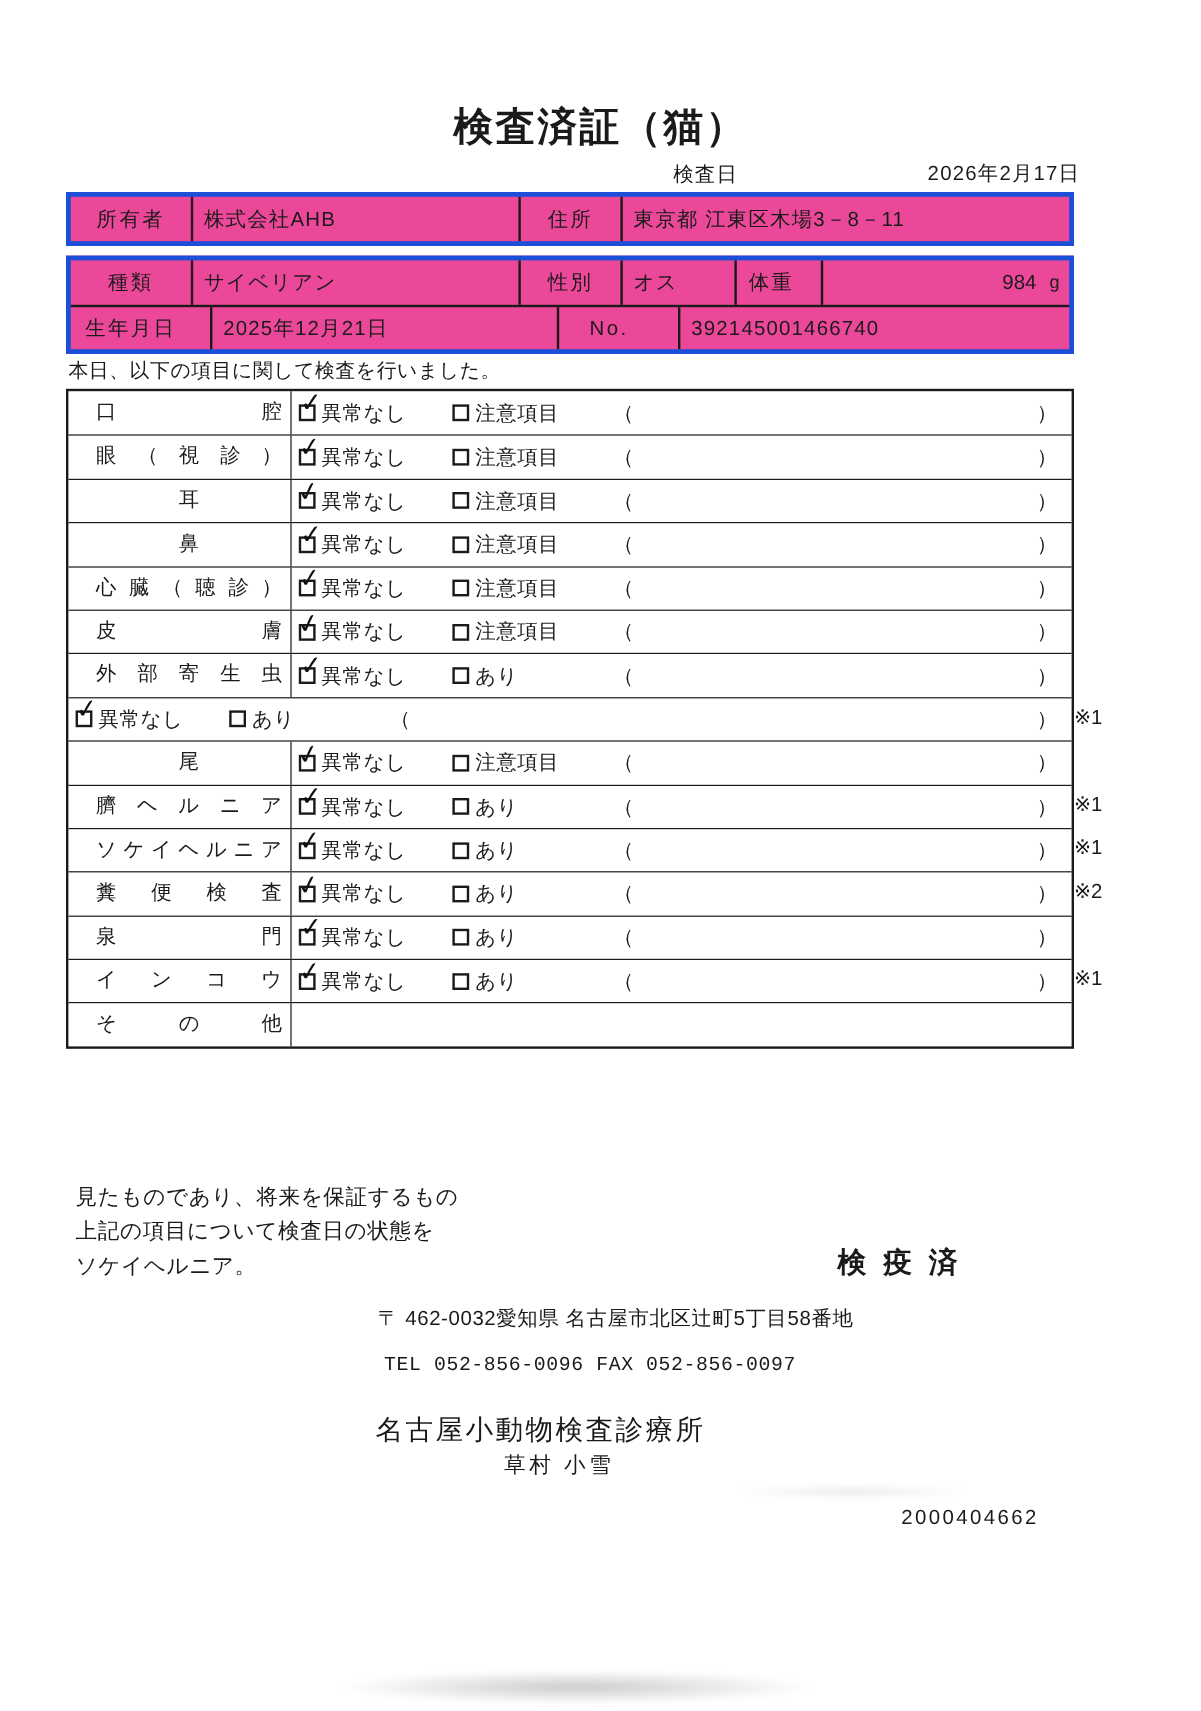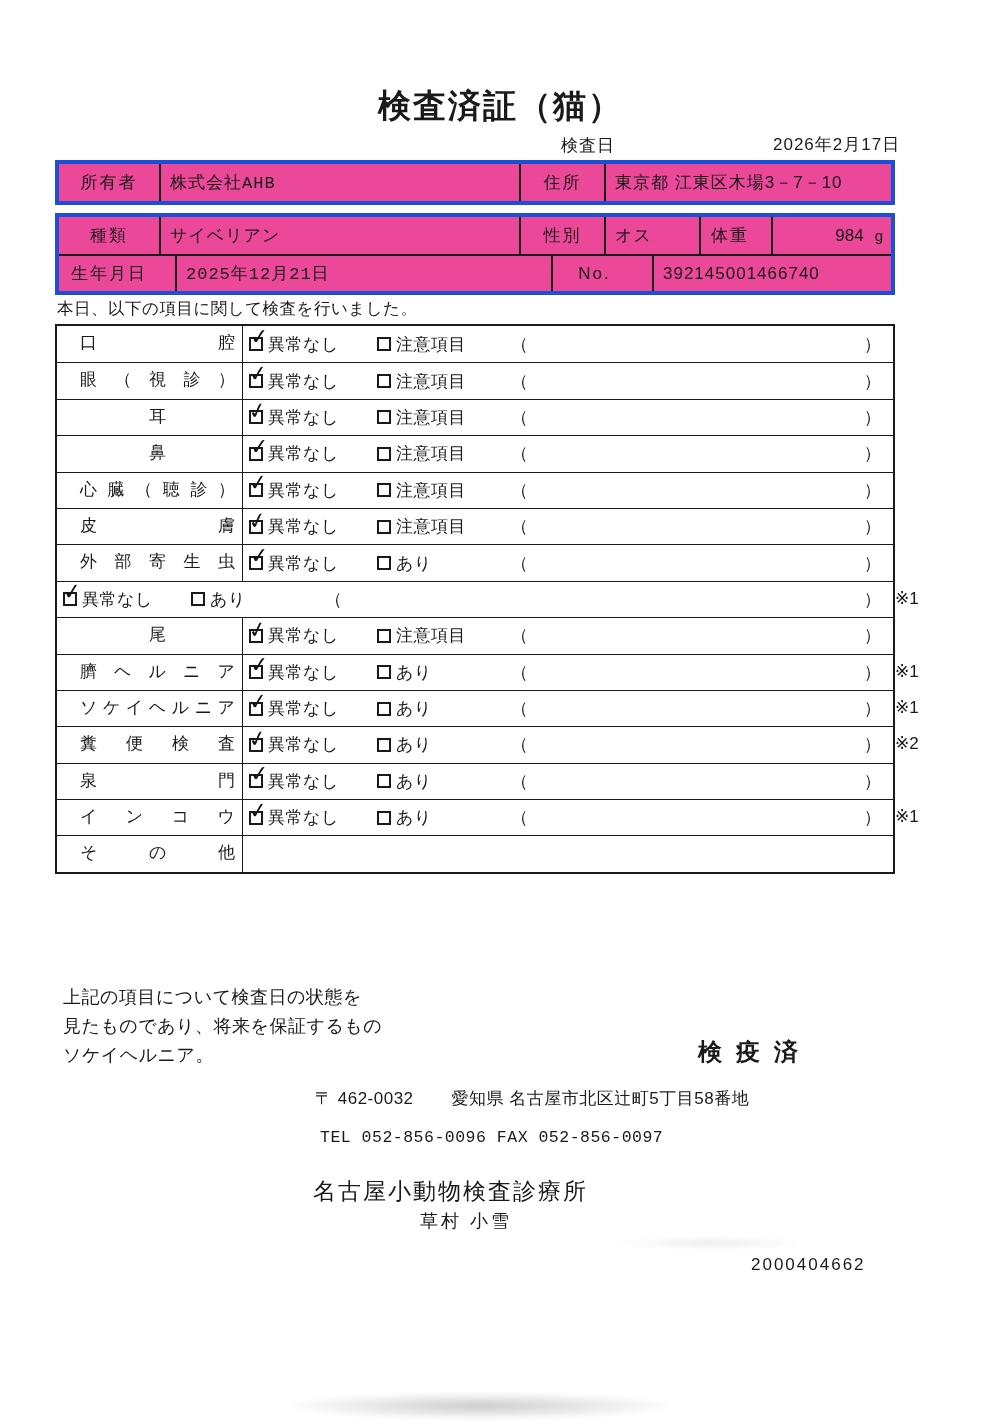--- a/index.html
+++ b/index.html
@@ -24,21 +24,21 @@
   .trow { display:flex; height:37px; }
   .trow + .trow { border-top:2px solid #1a1a1a;gap:16px; }
   .cell { display:flex; align-items:center; font-size:17px; height:100%; }
   .cell + .cell { border-left:2px solid #1a1a1a; }
   .cell.lab { justify-content:center; letter-spacing:2px; }
   .cell.val { padding-left:9px; letter-spacing:1px; }
 
   .t-owner { top:160px; }
   .t-info  { top:213px; }
 
-  .w100 { width:100px; } .w335 { width:360px;font-family:Liberation Mono, monospace; } .w85 { width:85px; }
+  .w100 { width:100px; } .w335 { width:273px; } .w85 { width:85px; }
   .w320 { flex:1; } .w95 { width:95px; } .w60 { width:60px; }
   .weight { flex:1; justify-content:flex-end; padding-right:8px;margin-left:12px; }
   .weight .unit { font-size:15px; margin-left:11px; }
 
   .intro { position:absolute; left:57px; top:298px; font-size:16.5px; letter-spacing:.5px; }
 
   
   .t-check { position:absolute; left:55px; top:324px; width:840px; border:2px solid #1a1a1a; background:#fff; }
   .crow { display:flex; height:36.4px; position:relative; }
   .crow + .crow { border-top:1.5px solid #1a1a1a; }
@@ -67,21 +67,21 @@
   .note { position:absolute; right:-44px; top:6px; font-size:17px; width:42px; }
 
   
   .notes { position:absolute; left:56px; top:882px; font-size:16.5px; line-height:26.5px; }
   .notes .cont { padding-left:57px; }
   .disc { position:absolute; left:63px; top:983px; font-size:18px; line-height:29px; letter-spacing:.5px; }
   .stamp { position:absolute; left:698px; top:1036px; font-size:24px; font-weight:700; letter-spacing:14px; }
 
   
   .addr { position:absolute; left:315px; top:1087px; font-size:17px; letter-spacing:.5px; }
-  .addr .post { margin-right:38px; }
+  .addr .post { }
   .tel { position:absolute; left:320px; top:1128px; font-size:16.5px; font-family:"Liberation Mono","DejaVu Sans Mono",monospace; letter-spacing:.5px; }
   .clinic { position:absolute; left:313px; top:1176px; font-size:23px; letter-spacing:2px; }
   .vet { position:absolute; left:420px; top:1209px; font-size:18px; letter-spacing:3px; }
   .docnum { position:absolute; left:751px; top:1255px; font-size:17px; letter-spacing:2px; }
 
   
   .smudge-a { position:absolute; left:280px; top:1392px; width:400px; height:28px;
     background:radial-gradient(ellipse at center, rgba(70,70,70,.28), rgba(0,0,0,0) 70%); filter:blur(2px); }
   .smudge-b { position:absolute; left:610px; top:1237px; width:200px; height:12px;
     background:radial-gradient(ellipse at center, rgba(120,120,120,.15), rgba(0,0,0,0) 70%); filter:blur(2px); }
@@ -94,21 +94,21 @@
   <div class="title">検査済証（猫）</div>
 
   <div class="date-label">検査日</div>
   <div class="date-value">2026年2月17日</div>
 
   <div class="tbl t-owner">
     <div class="trow">
       <div class="cell lab w100">所有者</div>
       <div class="cell val w335">株式会社AHB</div>
       <div class="cell lab w85">住所</div>
-      <div class="cell val w320">東京都 江東区木場3－7－10</div>
+      <div class="cell val w320">東京都 江東区木場3－8－11</div>
     </div>
   </div>
 
   <div class="tbl t-info">
     <div class="trow">
       <div class="cell lab w100">種類</div>
       <div class="cell val w335">サイベリアン</div>
       <div class="cell lab w85">性別</div>
       <div class="cell val w95">オス</div>
       <div class="cell lab w60">体重</div>
@@ -399,22 +399,22 @@
         <span class="note">※1</span>
       </div>
       <div class="crow">
         <div class="cname just">その他</div>
         <div class="ccontent"></div>
       </div>
     </div>
 
 
   <div class="disc">
+    <div>見たものであり、将来を保証するもの</div>
     <div>上記の項目について検査日の状態を</div>
-    <div>見たものであり、将来を保証するもの</div>
     <div>ソケイヘルニア。</div>
   </div>
 
   <div class="stamp">検疫済</div>
 
   <div class="addr">
     <span class="post">〒 462-0032</span><span>愛知県 名古屋市北区辻町5丁目58番地</span>
   </div>
   <div class="tel">TEL 052-856-0096  FAX 052-856-0097</div>
   <div class="clinic">名古屋小動物検査診療所</div>

